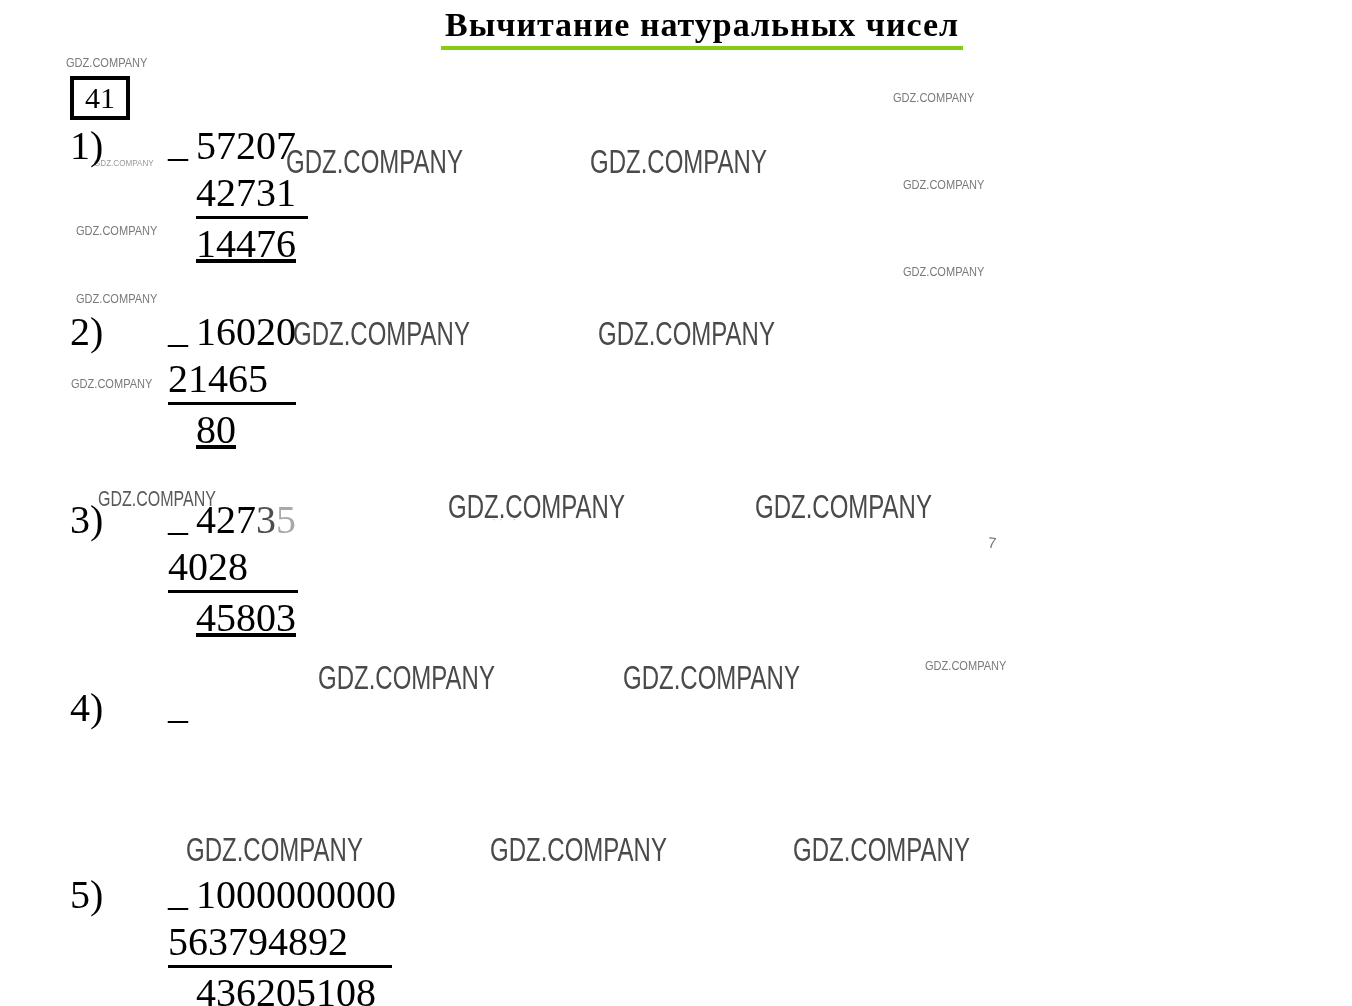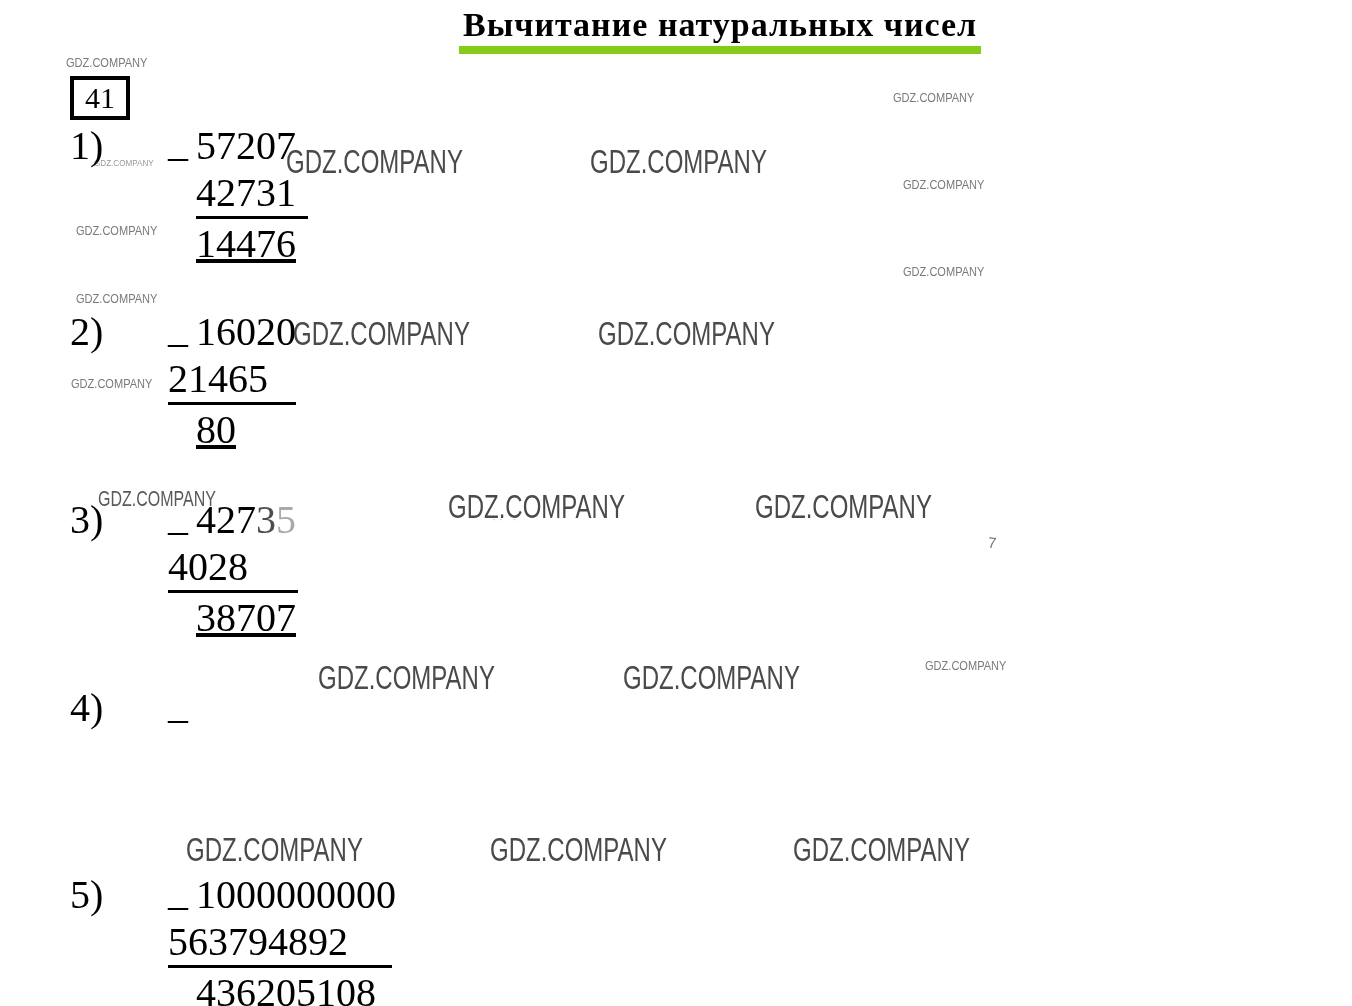--- a/index.html
+++ b/index.html
@@ -8,24 +8,23 @@
     width:1352px;height:1006px;
     overflow:hidden;
     font-family:"Liberation Serif", serif;
     color:#000;
   }
 
   
   .page-title{
     position:absolute;left:441px;top:6px;
     font-size:34px;font-weight:bold;letter-spacing:1px;
-    border-bottom:8px solid #84cc16;
+    border-bottom:4px solid #84cc16;
     padding:0 4px 2px 4px;
     white-space:nowrap;
-    margin-left:18px;
   }
 
   
   .num-box{
     position:absolute;left:70px;top:76px;
     border:4px solid #000;
     padding:0 11px;
     font-size:30px;font-weight:normal;line-height:36px;
   }
 
@@ -127,21 +126,21 @@
   </div>
 </div>
 
 <div class="problem ext" style="top:496px">
   <div class="plabel">3)</div>
   <div class="work">
     <div class="minus">–</div>
     <div class="col" style="width:102px">
       <div class="row"><span>427</span><span class="d-mid">3</span><span class="d-faded">5</span></div>
       <div class="row subtrahend">4028</div>
-      <div class="row difference">38707</div>
+      <div class="row difference">45803</div>
     </div>
   </div>
 </div>
 
 <div class="problem ext" style="top:684px">
   <div class="plabel">4)</div>
   <div class="work">
     <div class="minus">–</div>
   </div>
 </div>

